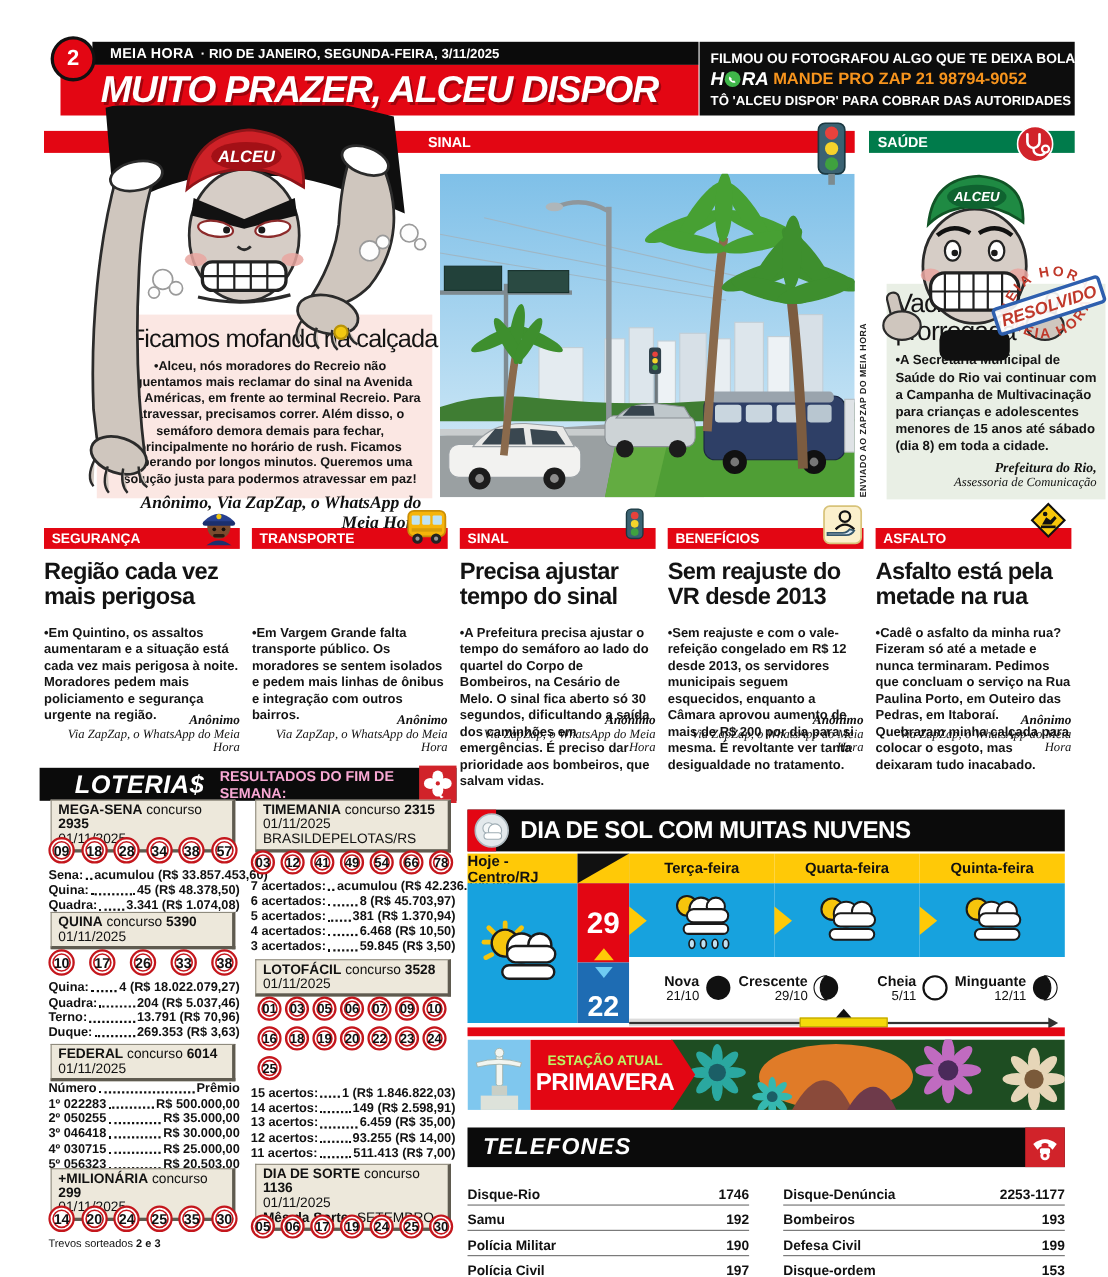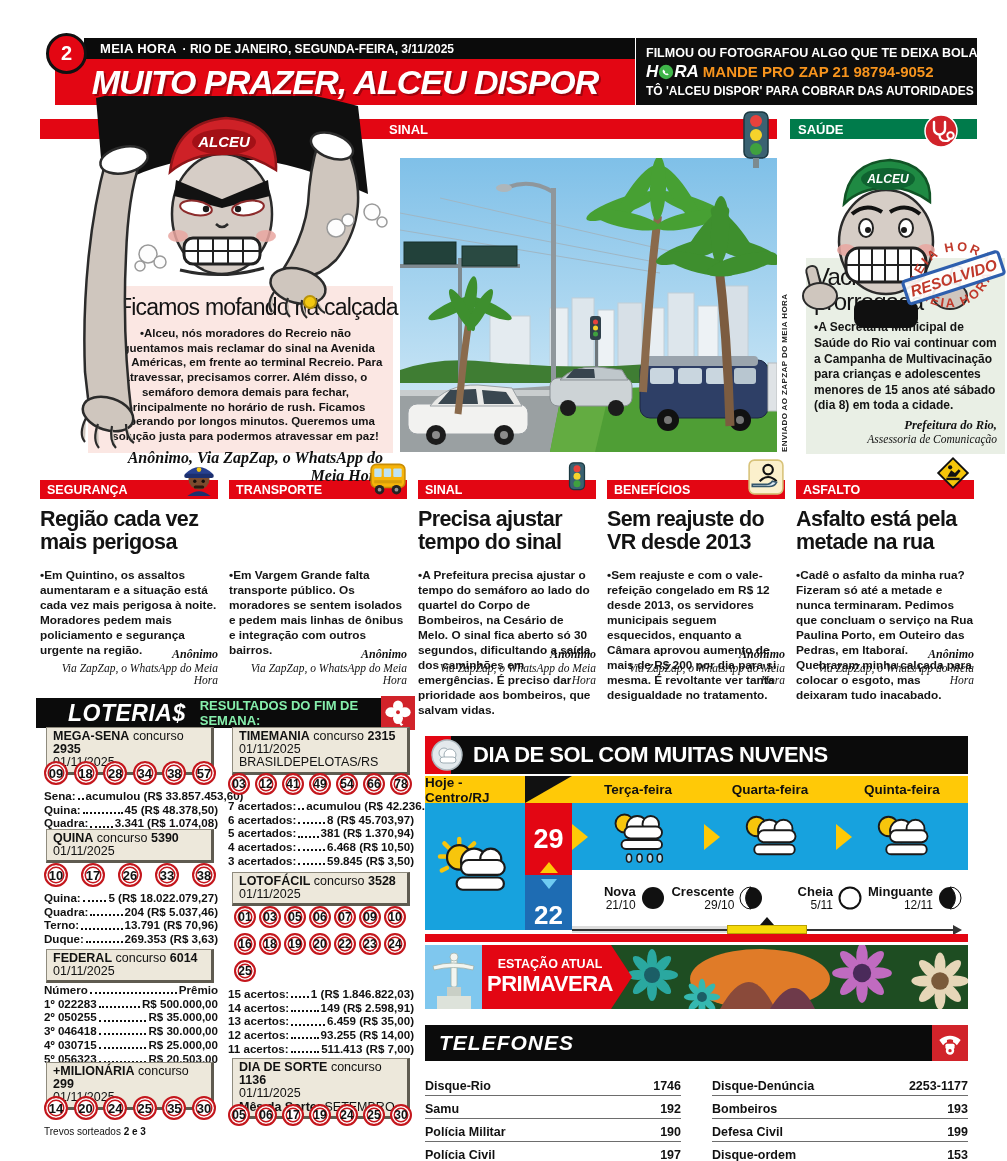--- a/index.html
+++ b/index.html
@@ -58,21 +58,21 @@
   .coltag-icon{position:absolute;right:0;top:-12px;width:38px;height:38px;z-index:2;}
   .colhead{position:absolute;left:0;top:38px;font-size:21.5px;letter-spacing:-.6px;line-height:1.05;color:#131313;margin:0;}
   .colbody{position:absolute;left:0;top:98px;font-size:11.8px;font-weight:700;line-height:1.27;color:#141414;}
   .colby{position:absolute;left:0;bottom:4px;width:100%;text-align:right;}
   .by-name{font-family:"Liberation Serif",serif;font-style:italic;font-weight:700;font-size:12px;}
   .by-src{font-family:"Liberation Serif",serif;font-style:italic;font-size:11.5px;}
 
   
   .lot-bar{left:36px;top:698px;width:379px;height:30px;background:#0b0b0b;display:flex;align-items:center;}
   .lot-title{color:#fff;font-style:italic;font-weight:800;font-size:23px;letter-spacing:.5px;margin-left:32px;}
-  .lot-sub{color:#86efac;font-weight:800;font-size:13px;margin-left:14px;}
+  .lot-sub{color:#f9a8d4;font-weight:800;font-size:13px;margin-left:14px;}
   .lot-clover{position:absolute;right:0;top:-2px;width:34px;height:34px;background:#D1232A;display:flex;align-items:center;justify-content:center;}
   .game-head{background:#EDE8DB;border:1px solid #8f8b7e;border-right:3px solid #5f5b50;border-bottom:3px solid #5f5b50;
     box-sizing:border-box;padding:2px 6px;font-size:12.5px;line-height:13.2px;color:#111;}
   .gname,.gnum{font-weight:800;}
   .glabel,.gdate,.gextra-val{font-weight:400;}
   .gextra-lab{font-weight:800;}
   .balls{display:flex;justify-content:space-between;align-items:center;}
   .ball{width:24px;height:24px;border-radius:50%;background:#fff;border:2px solid #C4161C;
     box-shadow:inset 0 0 0 1.5px #fff,inset 0 0 0 3px #C4161C;color:#111;font-weight:800;font-size:13px;
     display:flex;align-items:center;justify-content:center;box-sizing:border-box;flex:0 0 auto;}
@@ -115,21 +115,21 @@
   .tl-track{position:absolute;left:0;top:2px;width:180px;height:7px;background:#DCDCDC;}
   .tl-line{position:absolute;left:0;top:5px;width:382px;height:1.5px;background:#333;}
   .tl-arrow{position:absolute;right:0;top:1px;width:0;height:0;border-top:5px solid transparent;border-bottom:5px solid transparent;border-left:9px solid #333;}
   .tl-slider{position:absolute;left:155px;top:1px;width:80px;height:9px;background:#F5D90A;border:1px solid #b9a100;box-sizing:border-box;}
   .tl-pointer{position:absolute;left:188px;top:-7px;width:0;height:0;border-left:7px solid transparent;border-right:7px solid transparent;border-bottom:8px solid #111;}
   .red-sep{position:absolute;left:0;top:198px;width:543px;height:8px;background:#E30613;}
   .season-statue{position:absolute;left:0;top:209px;width:57px;height:64px;}
   .season-flowers{position:absolute;left:185px;top:209px;width:358px;height:64px;}
   .season-ribbon{position:absolute;left:57px;top:209px;width:150px;height:64px;background:#E30613;z-index:2;
     clip-path:polygon(0 0,86% 0,100% 50%,86% 100%,0 100%);display:flex;flex-direction:column;align-items:center;justify-content:center;padding-right:14px;box-sizing:border-box;}
-  .season-lab{color:#ffffff;font-weight:700;font-size:12.5px;}
+  .season-lab{color:#bef264;font-weight:700;font-size:12.5px;}
   .season-name{color:#fff;font-weight:800;font-size:22px;letter-spacing:-.5px;}
 
   
   .tel{left:425px;top:1025px;width:543px;height:130px;}
   .tel-bar{position:absolute;left:0;top:0;width:543px;height:36px;background:#0b0b0b;display:flex;align-items:center;}
   .tel-title{color:#fff;font-style:italic;font-weight:800;font-size:21px;letter-spacing:1px;margin-left:14px;}
   .tel-red{position:absolute;right:0;top:0;width:36px;height:36px;background:#D1232A;display:flex;align-items:center;justify-content:center;}
   .phone-col{position:absolute;top:48px;width:256px;display:flex;flex-direction:column;}
   .prow{display:flex;justify-content:space-between;align-items:flex-end;height:23px;border-bottom:1.5px solid #6d6d6d;
     font-weight:700;font-size:12.5px;padding-bottom:2px;box-sizing:border-box;}
@@ -545,21 +545,21 @@
       <span class="ball">10</span>
       <span class="ball">17</span>
       <span class="ball">26</span>
       <span class="ball">33</span>
       <span class="ball">38</span>
     </div>
   <div class="abs results" style="left:44px;top:892px;width:174px;">
       <div class="rrow">
         <span class="rlab">Quina:</span>
         <span class="rdots"></span>
-        <span class="rval">5 (R$ 18.022.079,27)</span>
+        <span class="rval">4 (R$ 18.022.079,27)</span>
       </div>
       <div class="rrow">
         <span class="rlab">Quadra:</span>
         <span class="rdots"></span>
         <span class="rval">204 (R$ 5.037,46)</span>
       </div>
       <div class="rrow">
         <span class="rlab">Terno:</span>
         <span class="rdots"></span>
         <span class="rval">13.791 (R$ 70,96)</span>

